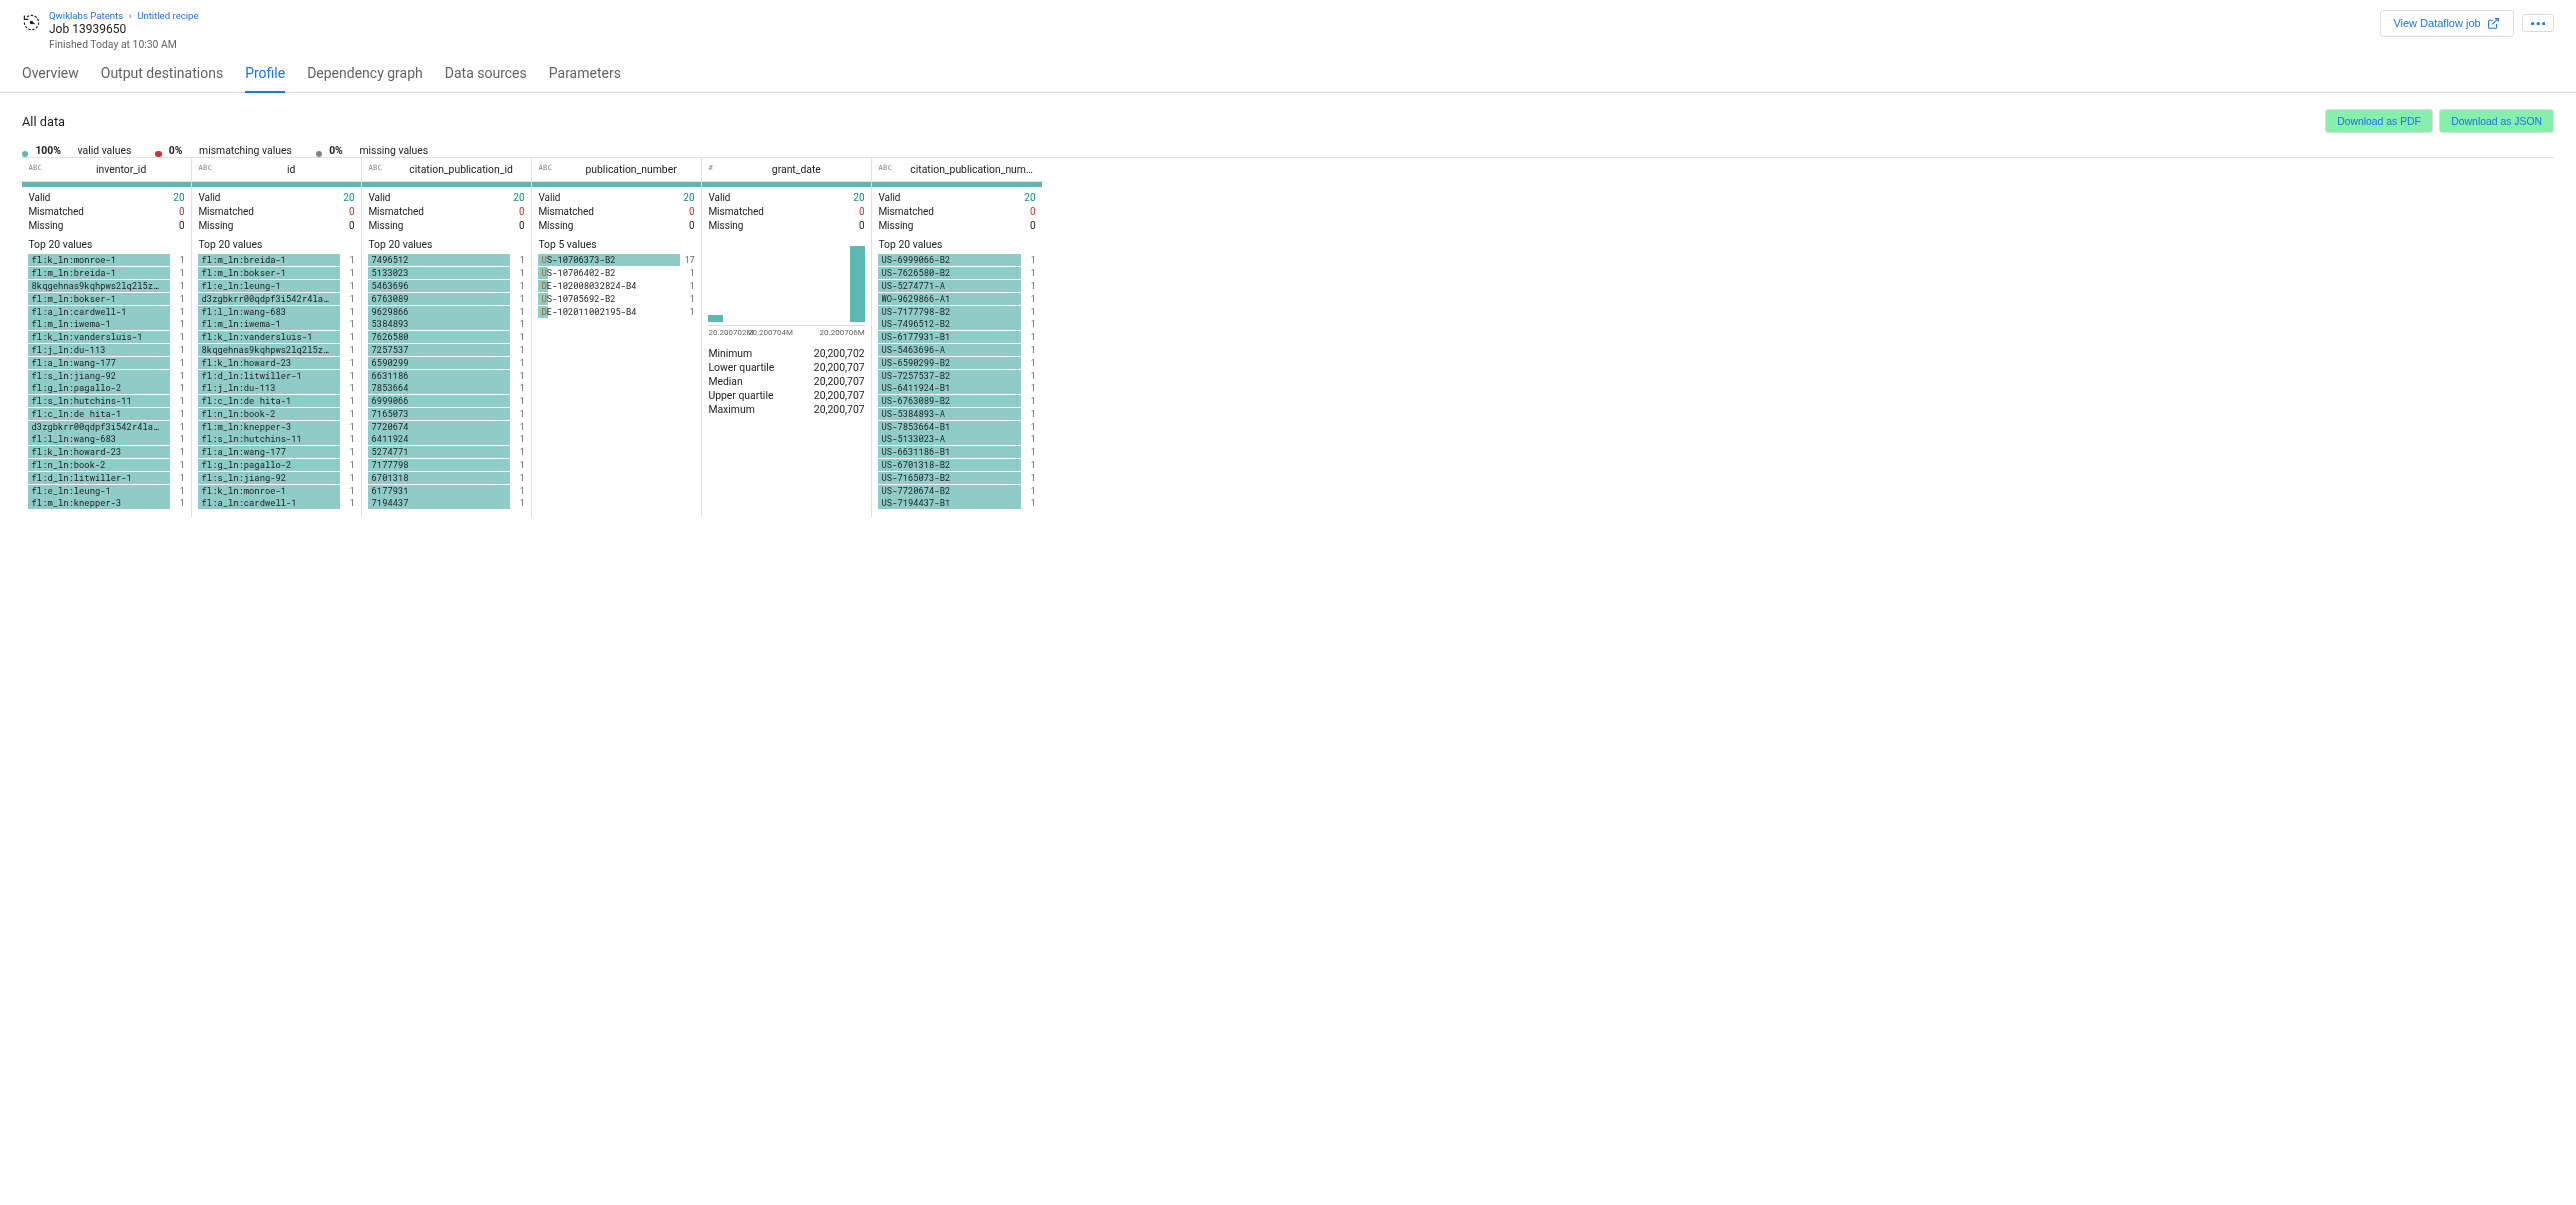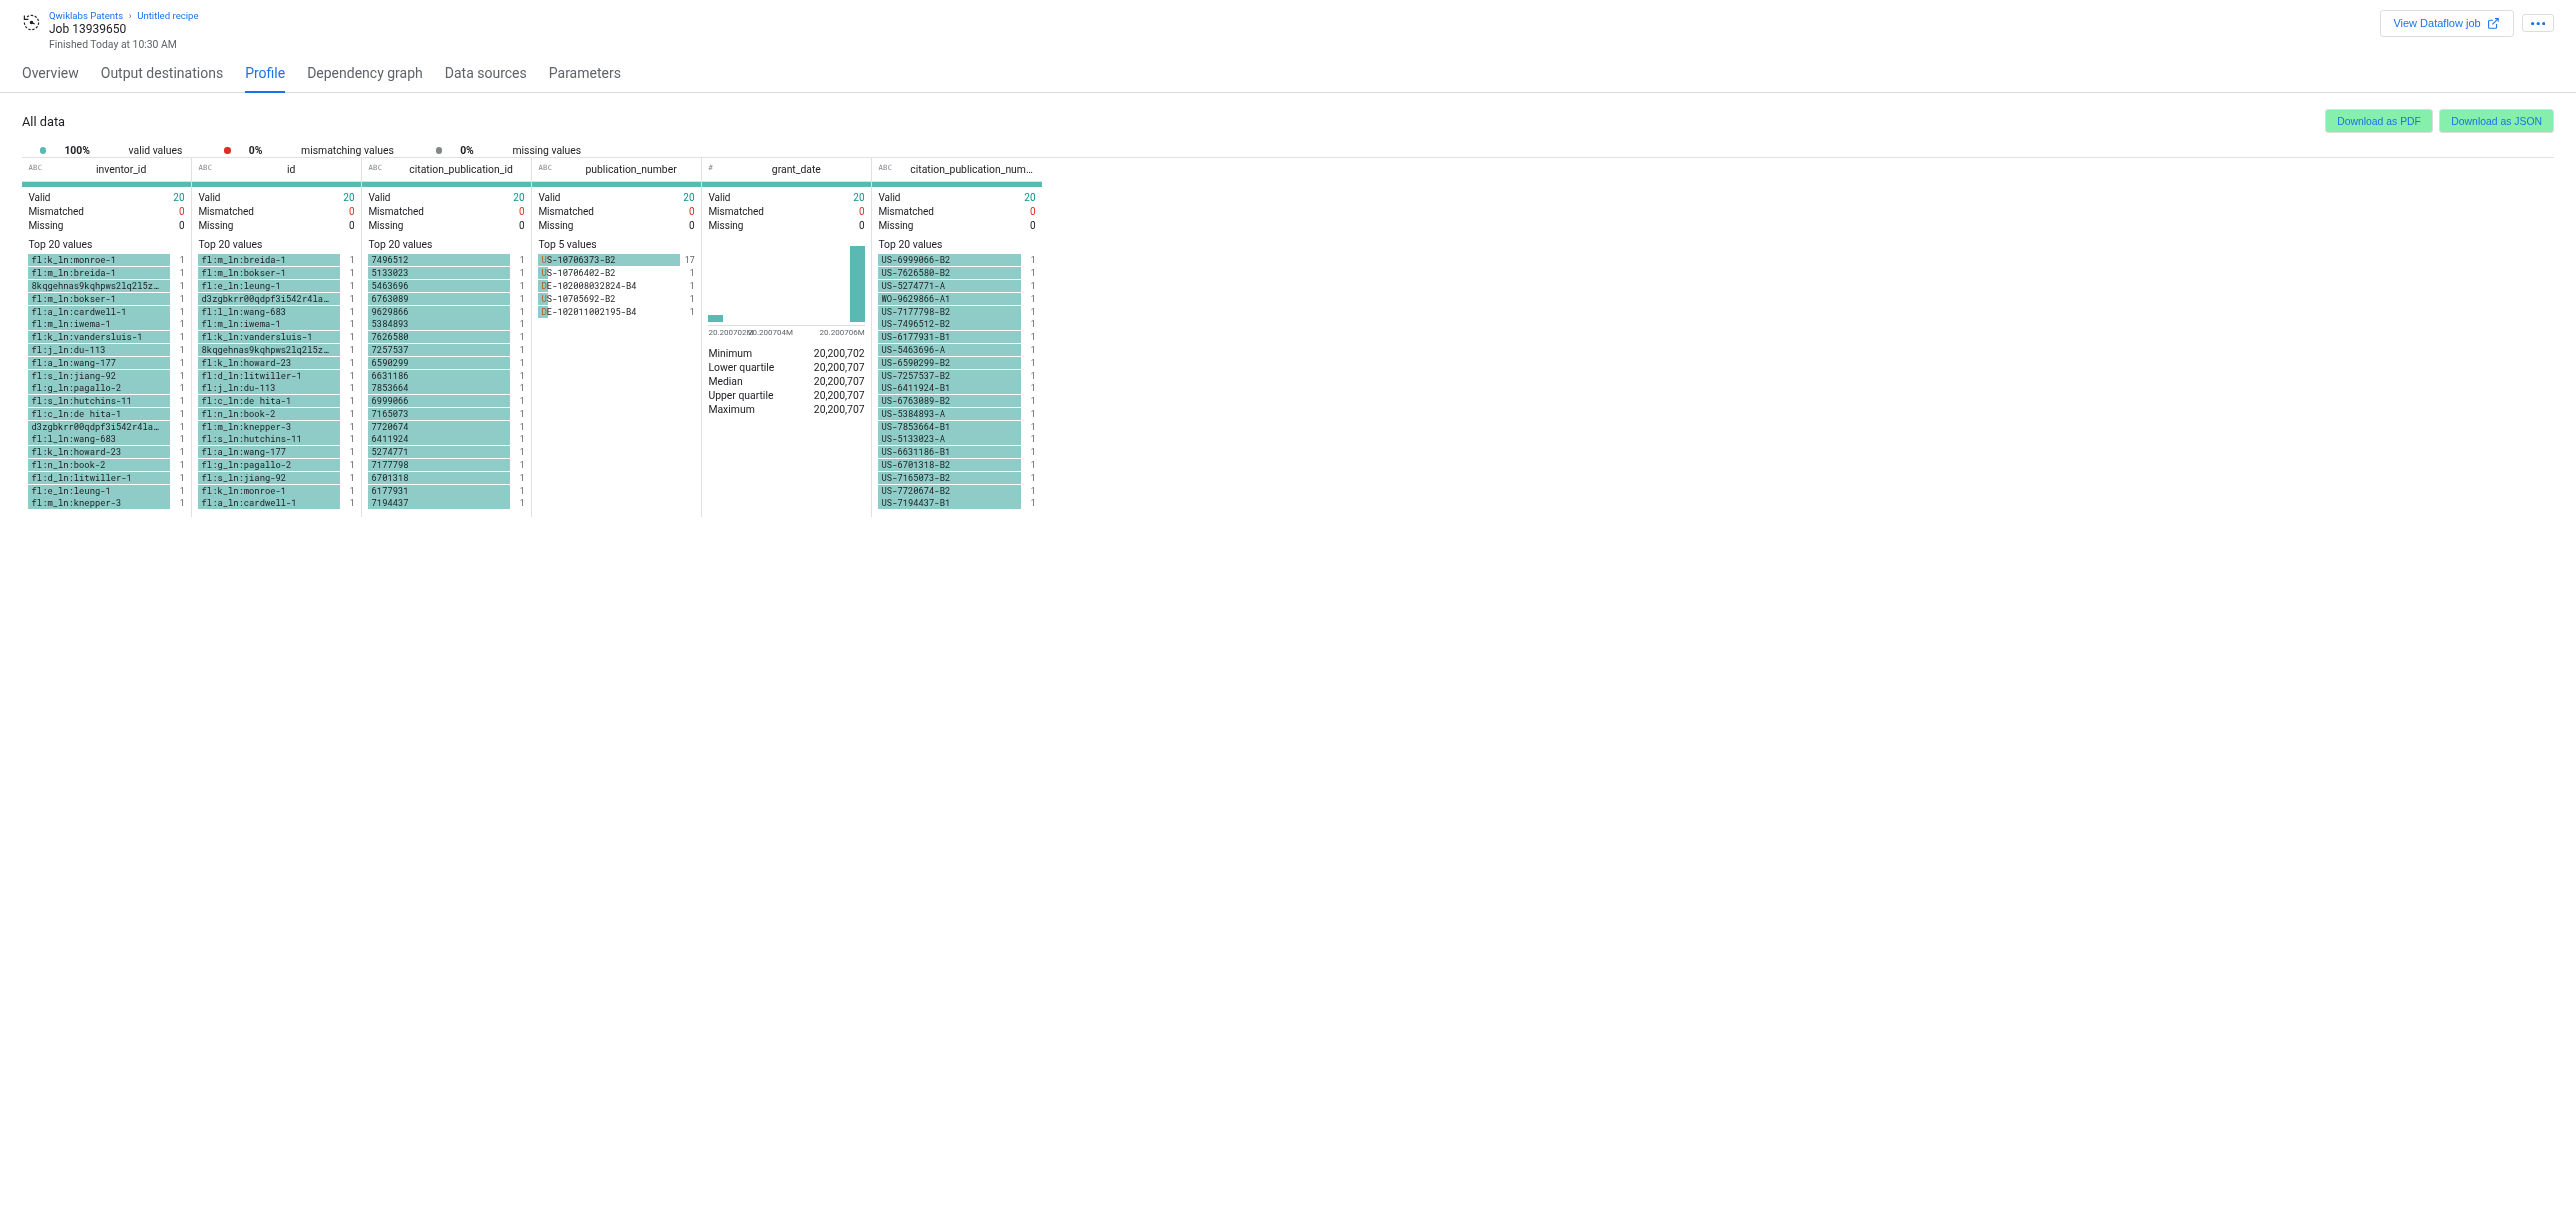--- a/index.html
+++ b/index.html
@@ -21,21 +21,21 @@
 .content { padding: 16px 22px; }
 .section-header { display: flex; justify-content: space-between; align-items: center; margin-bottom: 11px; }
 .section-title { font-size: 12.8px; color: #202124; }
 .download-btns { display: flex; gap: 6.4px; }
 .dl-btn { border: 0.8px solid #dadce0; background: #86efac; color: #1a73e8; padding: 5.6px 11px; border-radius: 3.2px; font-size: 10.4px; cursor: pointer; }
 .summary-bar { height: 14.4px; background: #5cb8b2; border-radius: 1.6px; width: 463px; margin-bottom: 8px; }
 .summary-row { display: flex; align-items: center; gap: 32px; }
 .summary-stats { display: flex; gap: 29px; font-size: 11px; color: #202124; }
 .summary-stats b { font-weight: 500; }
 .legend { display: flex; gap: 24px; margin-top: 6.4px; font-size: 10.4px; color: #202124; }
-.legend-item { display: flex; align-items: center; gap: 18px; margin-left: 18px; }
+.legend-item { display: flex; align-items: flex-end; gap: 7px; }
 .dot { width: 6.4px; height: 6.4px; border-radius: 50%; }
 .dot.teal { background: #5cb8b2; }
 .dot.red { background: #d93025; }
 .dot.grey { background: #80868b; }
 .results-title { font-size: 12.8px; margin-top: 24px; margin-bottom: 9.6px; }
 .columns-wrap { display: flex; border-top: 0.8px solid #e0e0e0; }
 .col { width: 170px; border-right: 0.8px solid #e0e0e0; flex-shrink: 0; }
 .col:last-child { border-right: none; }
 .col-header { display: flex; align-items: flex-start; padding: 4.8px 6.4px; gap: 15px; border-bottom: 0.8px solid #e0e0e0; }
 .type-badge { font-size: 7.2px; color: #80868b; font-family: monospace; letter-spacing: 0.4px; }

